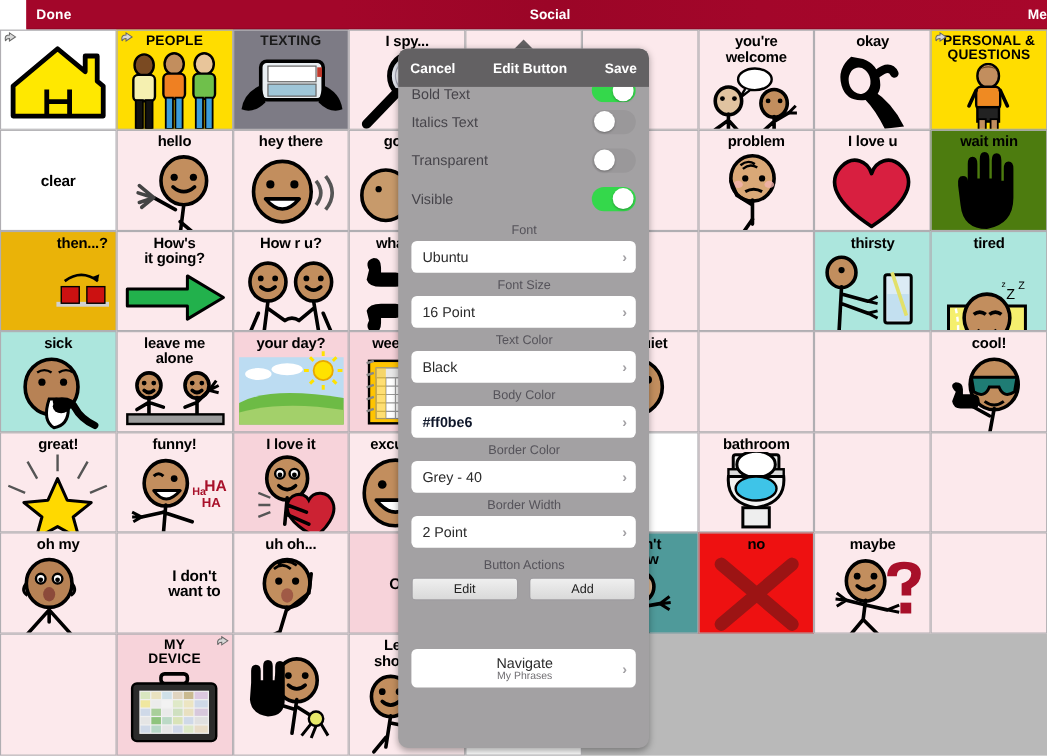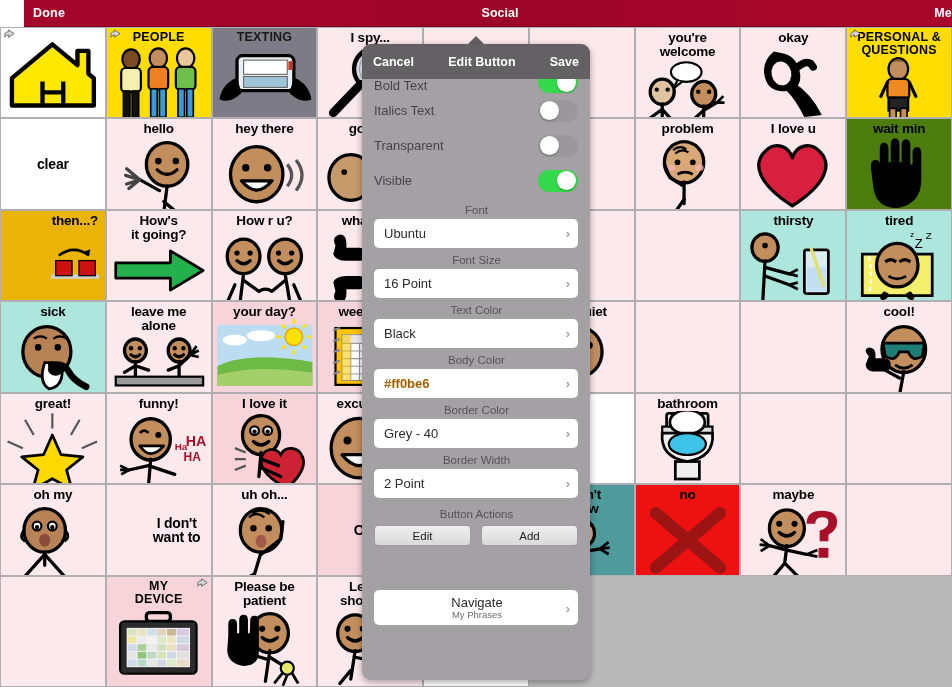--- a/index.html
+++ b/index.html
@@ -93,21 +93,21 @@
   .fld {
     height:29px; background:#fff; border-radius:5px;
     display:flex; align-items:center; justify-content:space-between;
     padding:0 8px 0 10px; font-size:13px; color:#2b2b2b;
   }
   .fld.tall { height:35px; flex-direction:column; align-items:stretch; justify-content:center; position:relative;}
   .fld .chev { color:#a2a0a4; font-size:13px; font-weight:bold; }
   .fld .sub { font-size:9.5px; color:#6e6c70; margin-top:-1px;}
   .fld .t1 { font-size:13px; color:#2b2b2b;}
   .fld.tall .chev { position:absolute; right:8px; top:11px;}
-  .magenta { color:#a16207; font-weight:bold; }
+  .magenta { color:#0f172a; font-weight:bold; }
 
   .actions-label { color:#55535a; font-size:11.5px; padding:10px 0 5px 1px; }
   .actions { display:flex; gap:10px; }
   .abtn {
     flex:1; height:21px; border-radius:4px;
     background:linear-gradient(#efefef,#d9d9d9);
     border:1px solid #9e9ca0; color:#222; font-size:11.5px;
     display:flex; align-items:center; justify-content:center;
   }
   #nav-field { position:absolute; left:12px; right:12px; bottom:55px; }
@@ -386,21 +386,21 @@
           <ellipse cx="22" cy="18" rx="12" ry="12.600000000000001" fill="#c28e5e" stroke="#000" stroke-width="3"></ellipse>
           <circle cx="22" cy="16" r="2.6" fill="#000"></circle>
           <path d="M22 30 L20 66 M22 36 L44 42 M22 44 L44 52" stroke="#000" stroke-width="3" fill="none" stroke-linecap="round"></path>
           <path d="M44 42 L52 38 M44 42 L52 44 M44 52 L52 50 M44 52 L52 56" stroke="#000" stroke-width="2.5" fill="none"></path>
           <rect x="58" y="20" width="22" height="40" rx="2" fill="#dcecf5" stroke="#000" stroke-width="2.5"></rect>
           <rect x="60" y="36" width="18" height="22" fill="#c3e0f0"></rect>
           <path d="M64 18 L76 54" stroke="#e2e06a" stroke-width="3"></path>
         </svg>
       </div>
     </div>
-    <div class="cell" style="background: rgb(172, 230, 221);">
+    <div class="cell" style="background: rgb(172, 230, 221); gap: 24px;">
       <div class="lbl">tired</div>
       <div class="art">
         <svg viewBox="0 0 95 68">
           <path d="M14 24 L78 24 L78 62 L14 62 Z" fill="#f5ef6e" stroke="#000" stroke-width="2.5"></path>
           <path d="M20 26 Q24 44 20 60" stroke="#fff" stroke-width="2" fill="none" stroke-dasharray="4 3"></path>
           <ellipse cx="46" cy="34" rx="19" ry="19.95" fill="#c28e5e" stroke="#000" stroke-width="3"></ellipse>
           <path d="M35 31 Q40 27 45 31 M48 31 Q53 27 58 31" stroke="#000" stroke-width="3" fill="none"></path>
           <path d="M38 44 Q46 49 54 44" stroke="#000" stroke-width="2.5" fill="none"></path>
           <path d="M34 58 Q28 64 32 66 Q38 66 38 60 M58 58 Q64 64 60 66 Q54 66 54 60" fill="#000"></path>
           <text x="62" y="18" font-family="Liberation Sans" font-size="12" fill="#000">Z</text>
@@ -723,22 +723,20 @@
             <rect x="28" y="43" width="8" height="6" fill="#b8d8c8"></rect>
             <rect x="37" y="43" width="8" height="6" fill="#e6e6e6"></rect>
             <rect x="46" y="43" width="8" height="6" fill="#d0d8e8"></rect>
             <rect x="55" y="43" width="8" height="6" fill="#dce8c8"></rect>
             <rect x="64" y="43" width="11" height="6" fill="#e8dcc8"></rect>
  </g>
         </svg>
       </div>
     </div>
     <div class="cell" style="background: rgb(252, 233, 236);">
-      <div class="lbl">Please be
-patient</div>
       <div class="art">
         <svg viewBox="0 0 95 72">
           <ellipse cx="52" cy="24" rx="17" ry="17.85" fill="#c28e5e" stroke="#000" stroke-width="3"></ellipse>
           <circle cx="45" cy="20" r="2.8" fill="#000"></circle>
           <circle cx="59" cy="20" r="2.8" fill="#000"></circle>
           <path d="M45 28 Q52 34.3 59 28" stroke="#000" stroke-width="3" fill="none" stroke-linecap="round"></path>
           <path d="M52 40 L48 68 M50 48 L30 42 M52 46 L68 56" stroke="#000" stroke-width="3" fill="none" stroke-linecap="round"></path>
           <path d="M14 26 L14 16 Q14 11 18 11 Q22 11 22 16 L22 24 L24 24 L24 12 Q24 7 28 7 Q32 7 32 12 L32 24 L34 24 L34 13 Q34 8 38 8 Q42 8 42 13 L42 40 Q42 54 28 54 Q14 52 13 40 Z" fill="#000"></path>
           <circle cx="68" cy="56" r="6" fill="#e8e86a" stroke="#000" stroke-width="2"></circle>
           <path d="M64 60 L56 70 M68 62 L64 72 M72 60 L78 70" stroke="#000" stroke-width="2.5" fill="none"></path>

